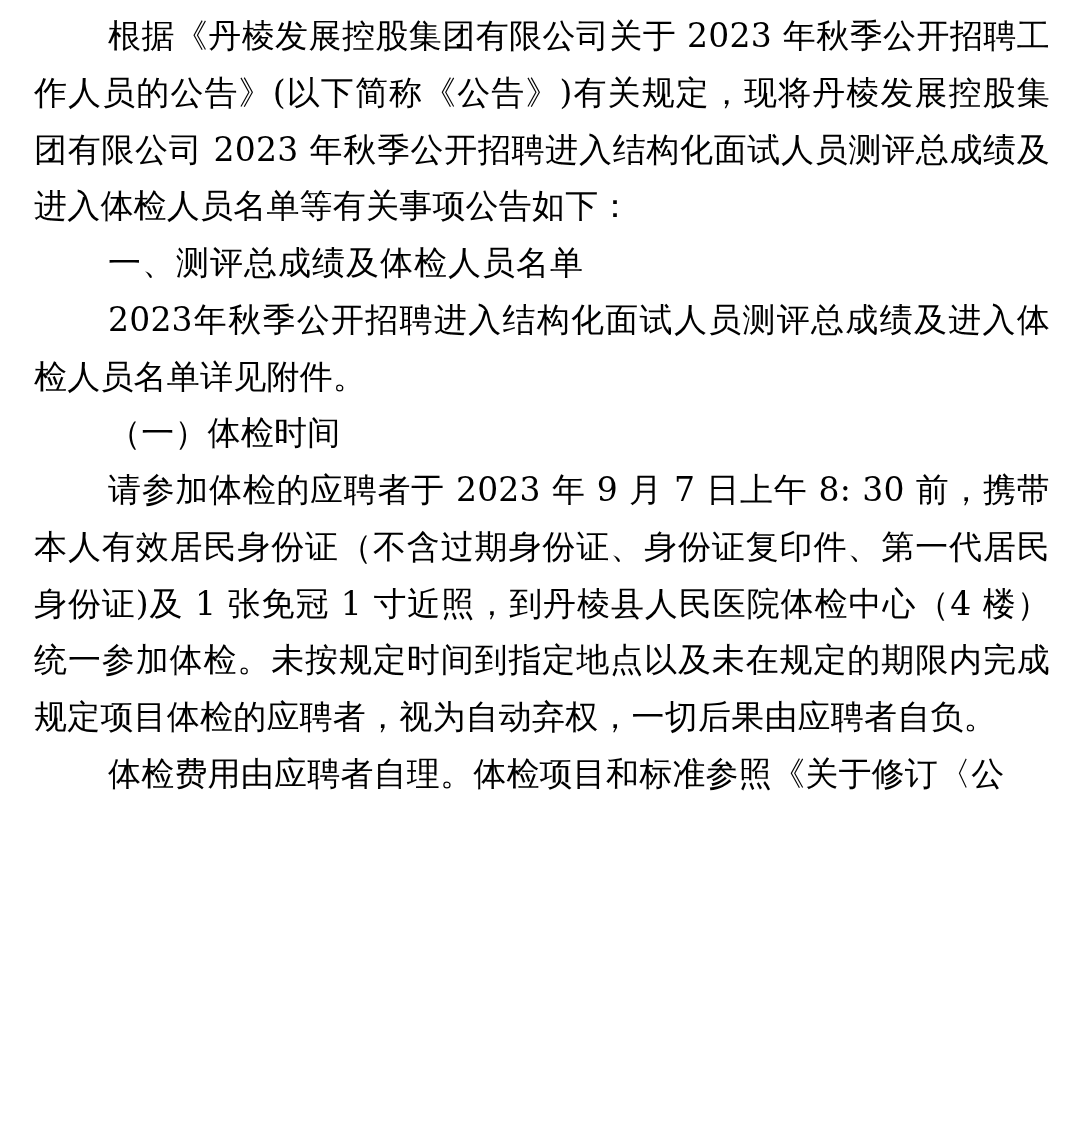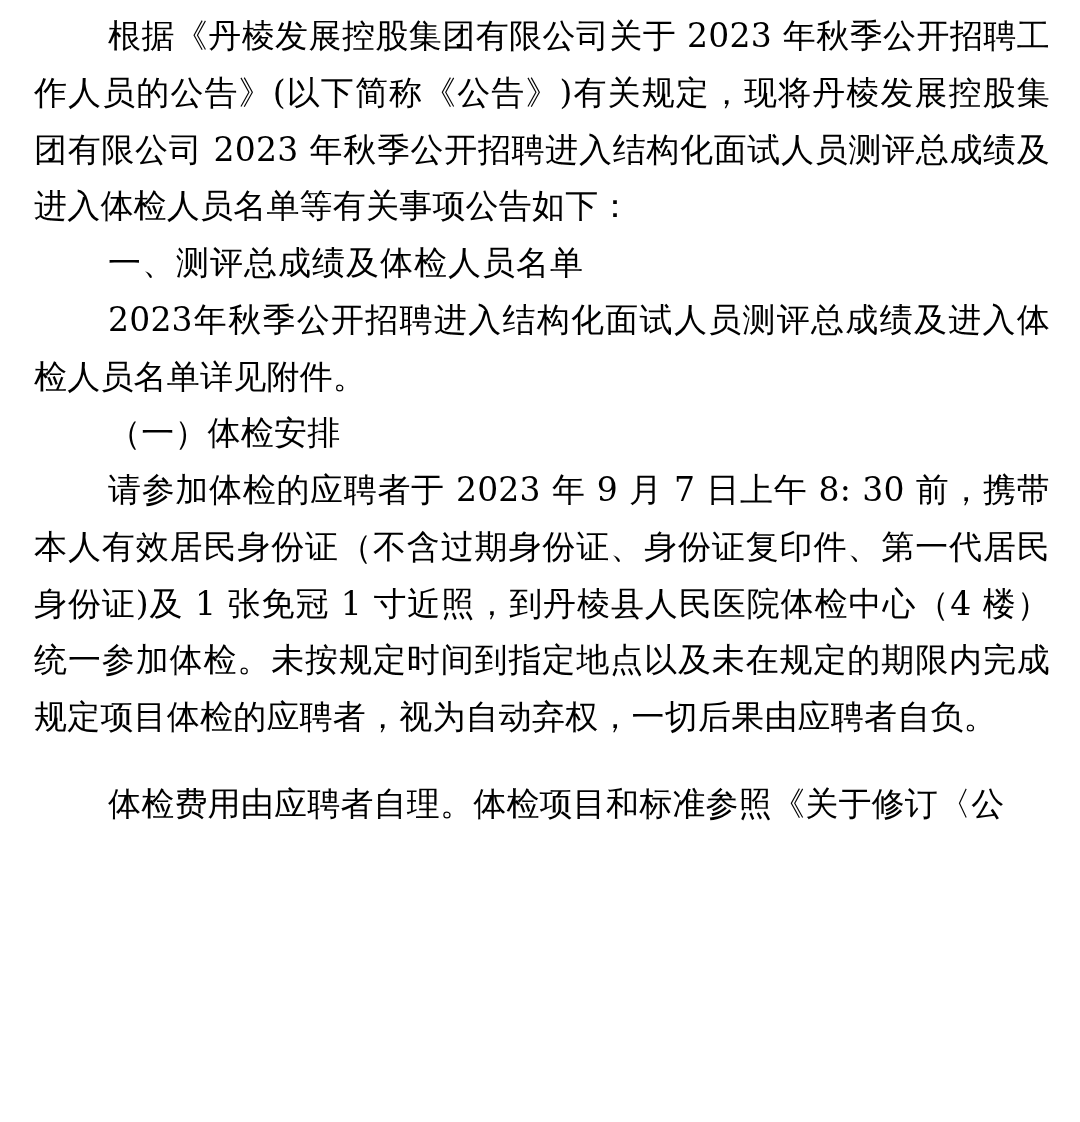--- a/index.html
+++ b/index.html
@@ -34,35 +34,34 @@
     letter-spacing: 1px;
   }
   .subheading {
     text-indent: 74px;
   }
   .body-para {
     text-indent: 74px;
   }
   .last-line-cut {
     overflow: hidden;
-    margin-top: 30px;
   }
 </style>
 </head>
 <body>
 
 <div class="page">
 
   <p class="body-para">根据《丹棱发展控股集团有限公司关于 2023 年秋季公开招聘工作人员的公告》(以下简称《公告》)有关规定，现将丹棱发展控股集团有限公司 2023 年秋季公开招聘进入结构化面试人员测评总成绩及进入体检人员名单等有关事项公告如下：</p>
 
   <p class="heading">一、测评总成绩及体检人员名单</p>
 
   <p class="body-para">2023年秋季公开招聘进入结构化面试人员测评总成绩及进入体检人员名单详见附件。</p>
 
 
-  <p class="subheading">（一）体检安排</p>
+  <p class="subheading">（一）体检时间</p>
 
   <p class="body-para">请参加体检的应聘者于 2023 年 9 月 7 日上午 8: 30 前，携带本人有效居民身份证（不含过期身份证、身份证复印件、第一代居民身份证)及 1 张免冠 1 寸近照，到丹棱县人民医院体检中心（4 楼）统一参加体检。未按规定时间到指定地点以及未在规定的期限内完成规定项目体检的应聘者，视为自动弃权，一切后果由应聘者自负。</p>
 
 
   <p class="body-para last-line-cut">体检费用由应聘者自理。体检项目和标准参照《关于修订〈公</p>
 
 </div>
 
 </body></html>

